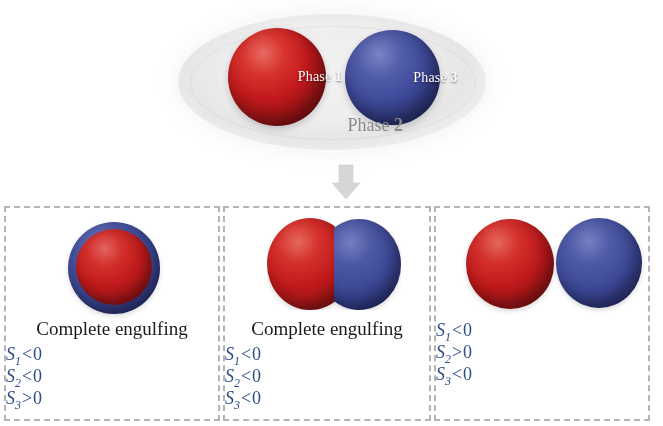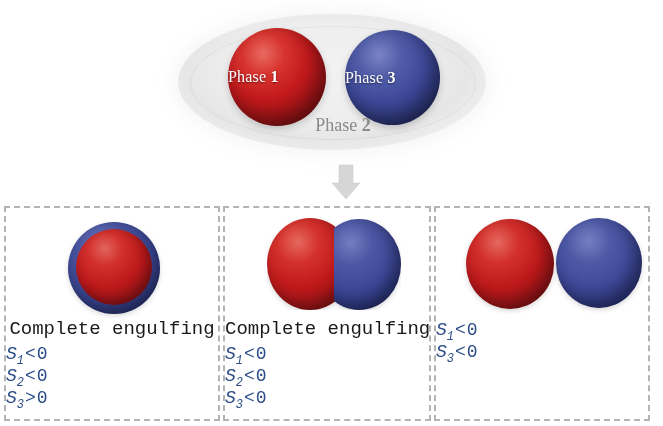--- a/index.html
+++ b/index.html
@@ -72,25 +72,27 @@
                 #3f4a9b 50%,
                 #303a80 74%,
                 #242c63 92%,
                 #1d2453 100%);
   }
   .sphere-label {
     position: absolute;
     width: 100%;
     top: 50%;
     transform: translateY(-50%);
+    text-align: center;
     color: #ffffff;
-    font-size: 16px;
+    font-size: 14px;
     letter-spacing: 0.2px;
     text-shadow: 0 1px 2px rgba(0,0,0,0.55);
     white-space: nowrap;
+    padding-left: 43px;
   }
   .sphere-label b { font-weight: bold; }
 
   #sphere-phase1 {
     left: 228px;
     top: 28px;
     width: 98px;
     height: 98px;
     box-shadow: inset -6px -8px 18px rgba(0,0,0,0.38),
                 0 3px 7px rgba(0,0,0,0.18);
@@ -102,21 +104,21 @@
     height: 95px;
     box-shadow: inset -6px -8px 18px rgba(0,0,0,0.4),
                 0 3px 7px rgba(0,0,0,0.18);
   }
 
   #phase2-label {
     position: absolute;
     left: 283px;
     top: 115px;
     width: 120px;
-    text-align: center;
+    text-align: right;
     font-size: 18px;
     color: #8a8a8a;
     white-space: nowrap;
   }
   #phase2-label b { font-weight: bold; }
 
   
   #flow-arrow {
     position: absolute;
     left: 327px;
@@ -127,21 +129,20 @@
 
   
   #panel-row {
     position: absolute;
     left: 4px;
     top: 206px;
     width: 655px;
     height: 215px;
     display: flex;
     gap: 3px;
-    font-family: Liberation Mono, monospace;
   }
   .panel {
     position: relative;
     border: 2px dashed #b4b4b4;
     box-sizing: border-box;
     background: #ffffff;
   }
   #panel-complete  { width: 216px; }
   #panel-partial   { width: 208px; }
   #panel-non       { width: 216px; }
@@ -364,18 +365,21 @@
   <div class="panel" id="panel-non">
     <div class="panel-figure">
       <div id="non-red"></div>
       <div id="non-blue"></div>
     </div>
     <div class="criteria">
       <div class="criteria-row">
         <span class="sym">S</span><sub>1</sub><span class="op">&lt;</span><span class="zero">0</span>
       </div>
       <div class="criteria-row">
+        <span class="sym">S</span><sub>2</sub><span class="op">&gt;</span><span class="zero">0</span>
+      </div>
+      <div class="criteria-row">
         <span class="sym">S</span><sub>3</sub><span class="op">&lt;</span><span class="zero">0</span>
       </div>
     </div>
   </div>
 
 </div>
 
 </body></html>

